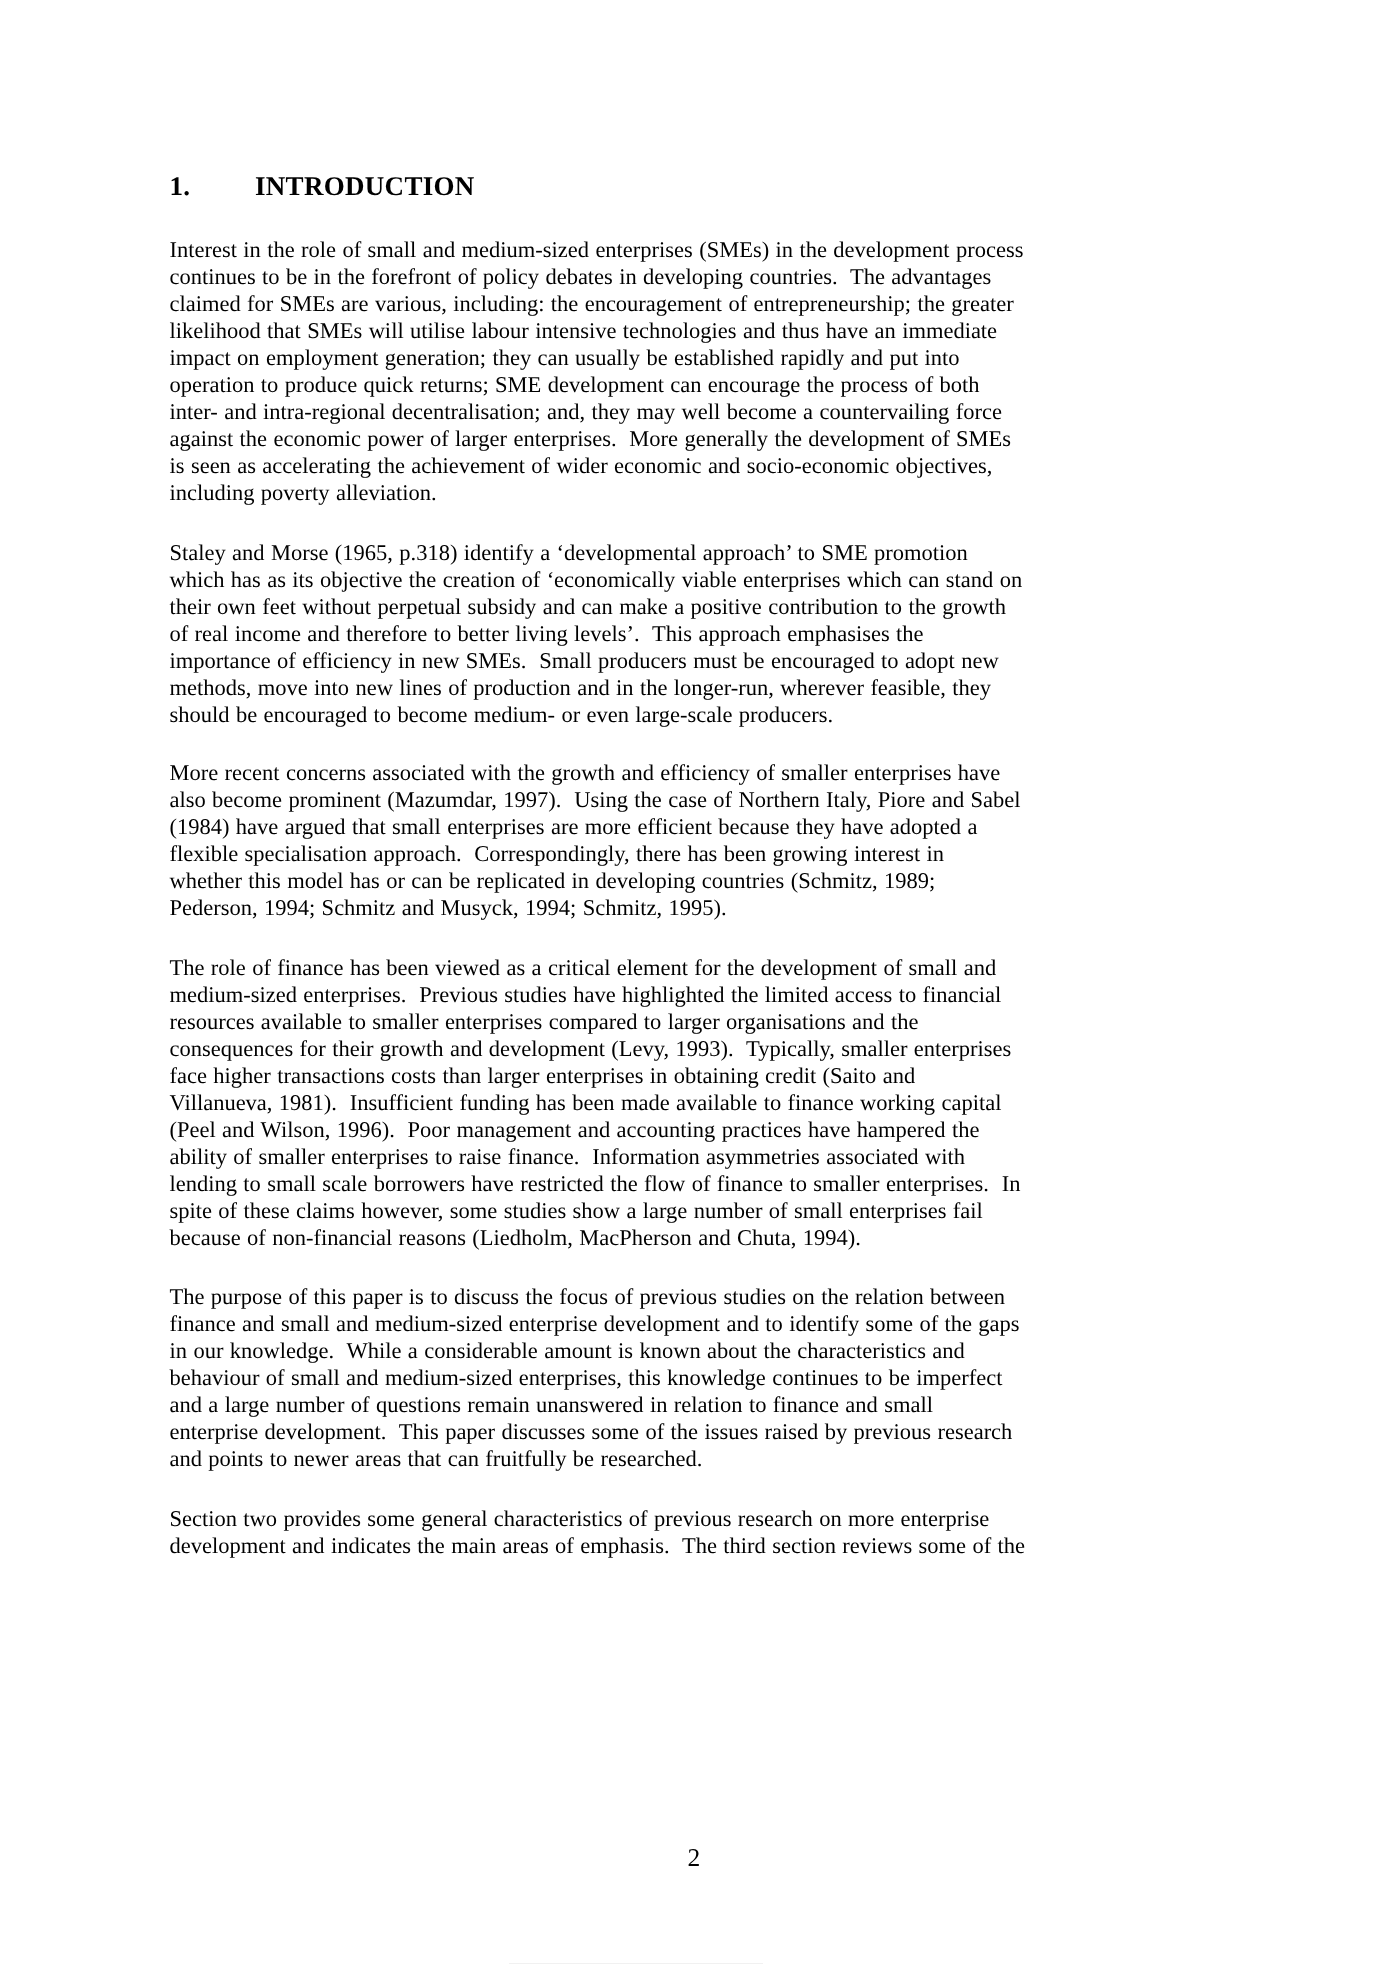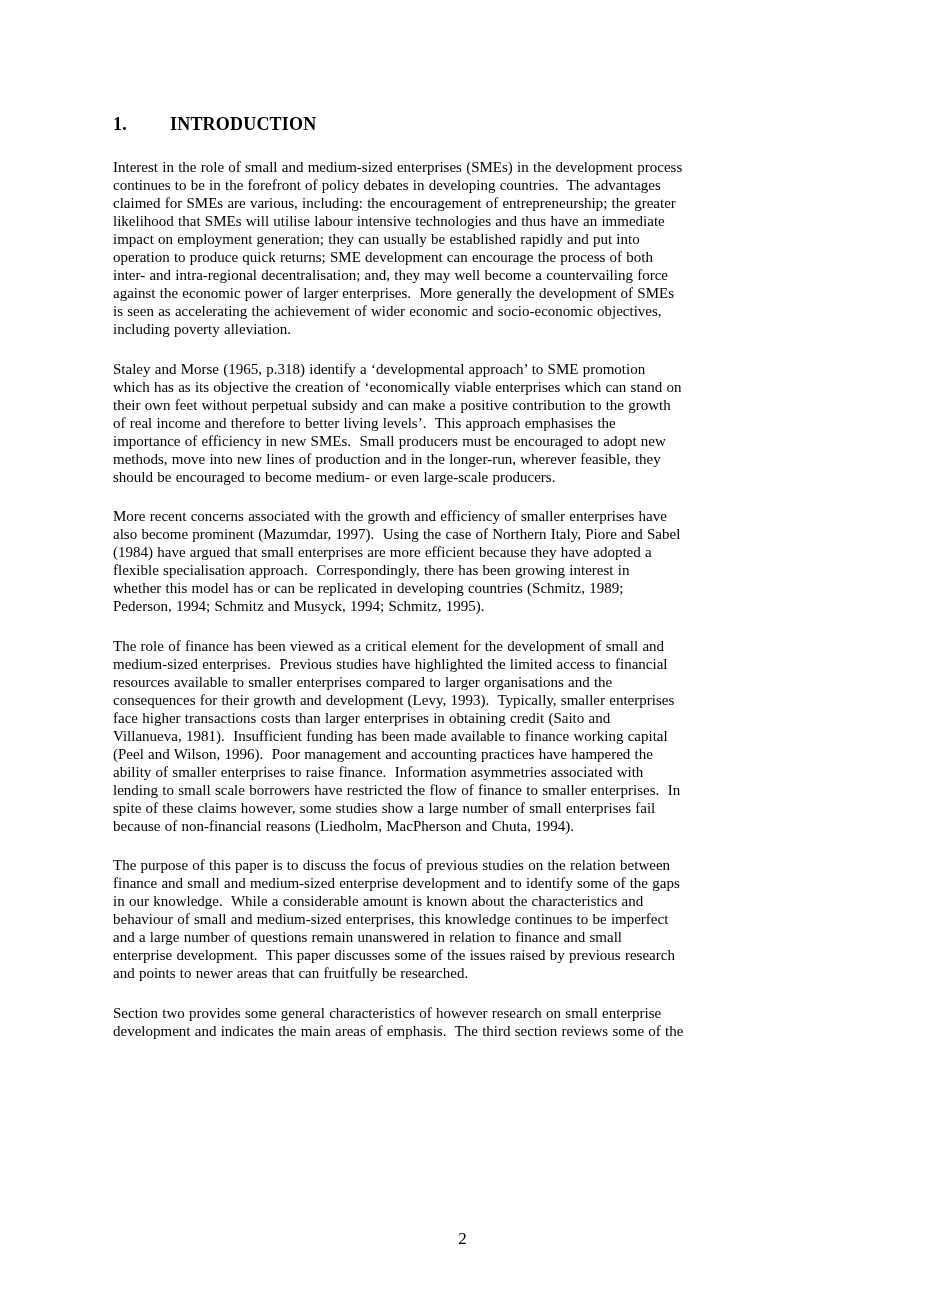--- a/index.html
+++ b/index.html
@@ -101,20 +101,20 @@
 lending to small scale borrowers have restricted the flow of finance to smaller enterprises.  In
 spite of these claims however, some studies show a large number of small enterprises fail
 because of non-financial reasons (Liedholm, MacPherson and Chuta, 1994).</p>
         <p class="para">The purpose of this paper is to discuss the focus of previous studies on the relation between
 finance and small and medium-sized enterprise development and to identify some of the gaps
 in our knowledge.  While a considerable amount is known about the characteristics and
 behaviour of small and medium-sized enterprises, this knowledge continues to be imperfect
 and a large number of questions remain unanswered in relation to finance and small
 enterprise development.  This paper discusses some of the issues raised by previous research
 and points to newer areas that can fruitfully be researched.</p>
-        <p class="para">Section two provides some general characteristics of however research on small enterprise
+        <p class="para">Section two provides some general characteristics of previous research on more enterprise
 development and indicates the main areas of emphasis.  The third section reviews some of the</p>
       </div>
   </div>
   <div class="footer">
     <span>2</span>
   </div>
 </div>
 
 </body></html>

